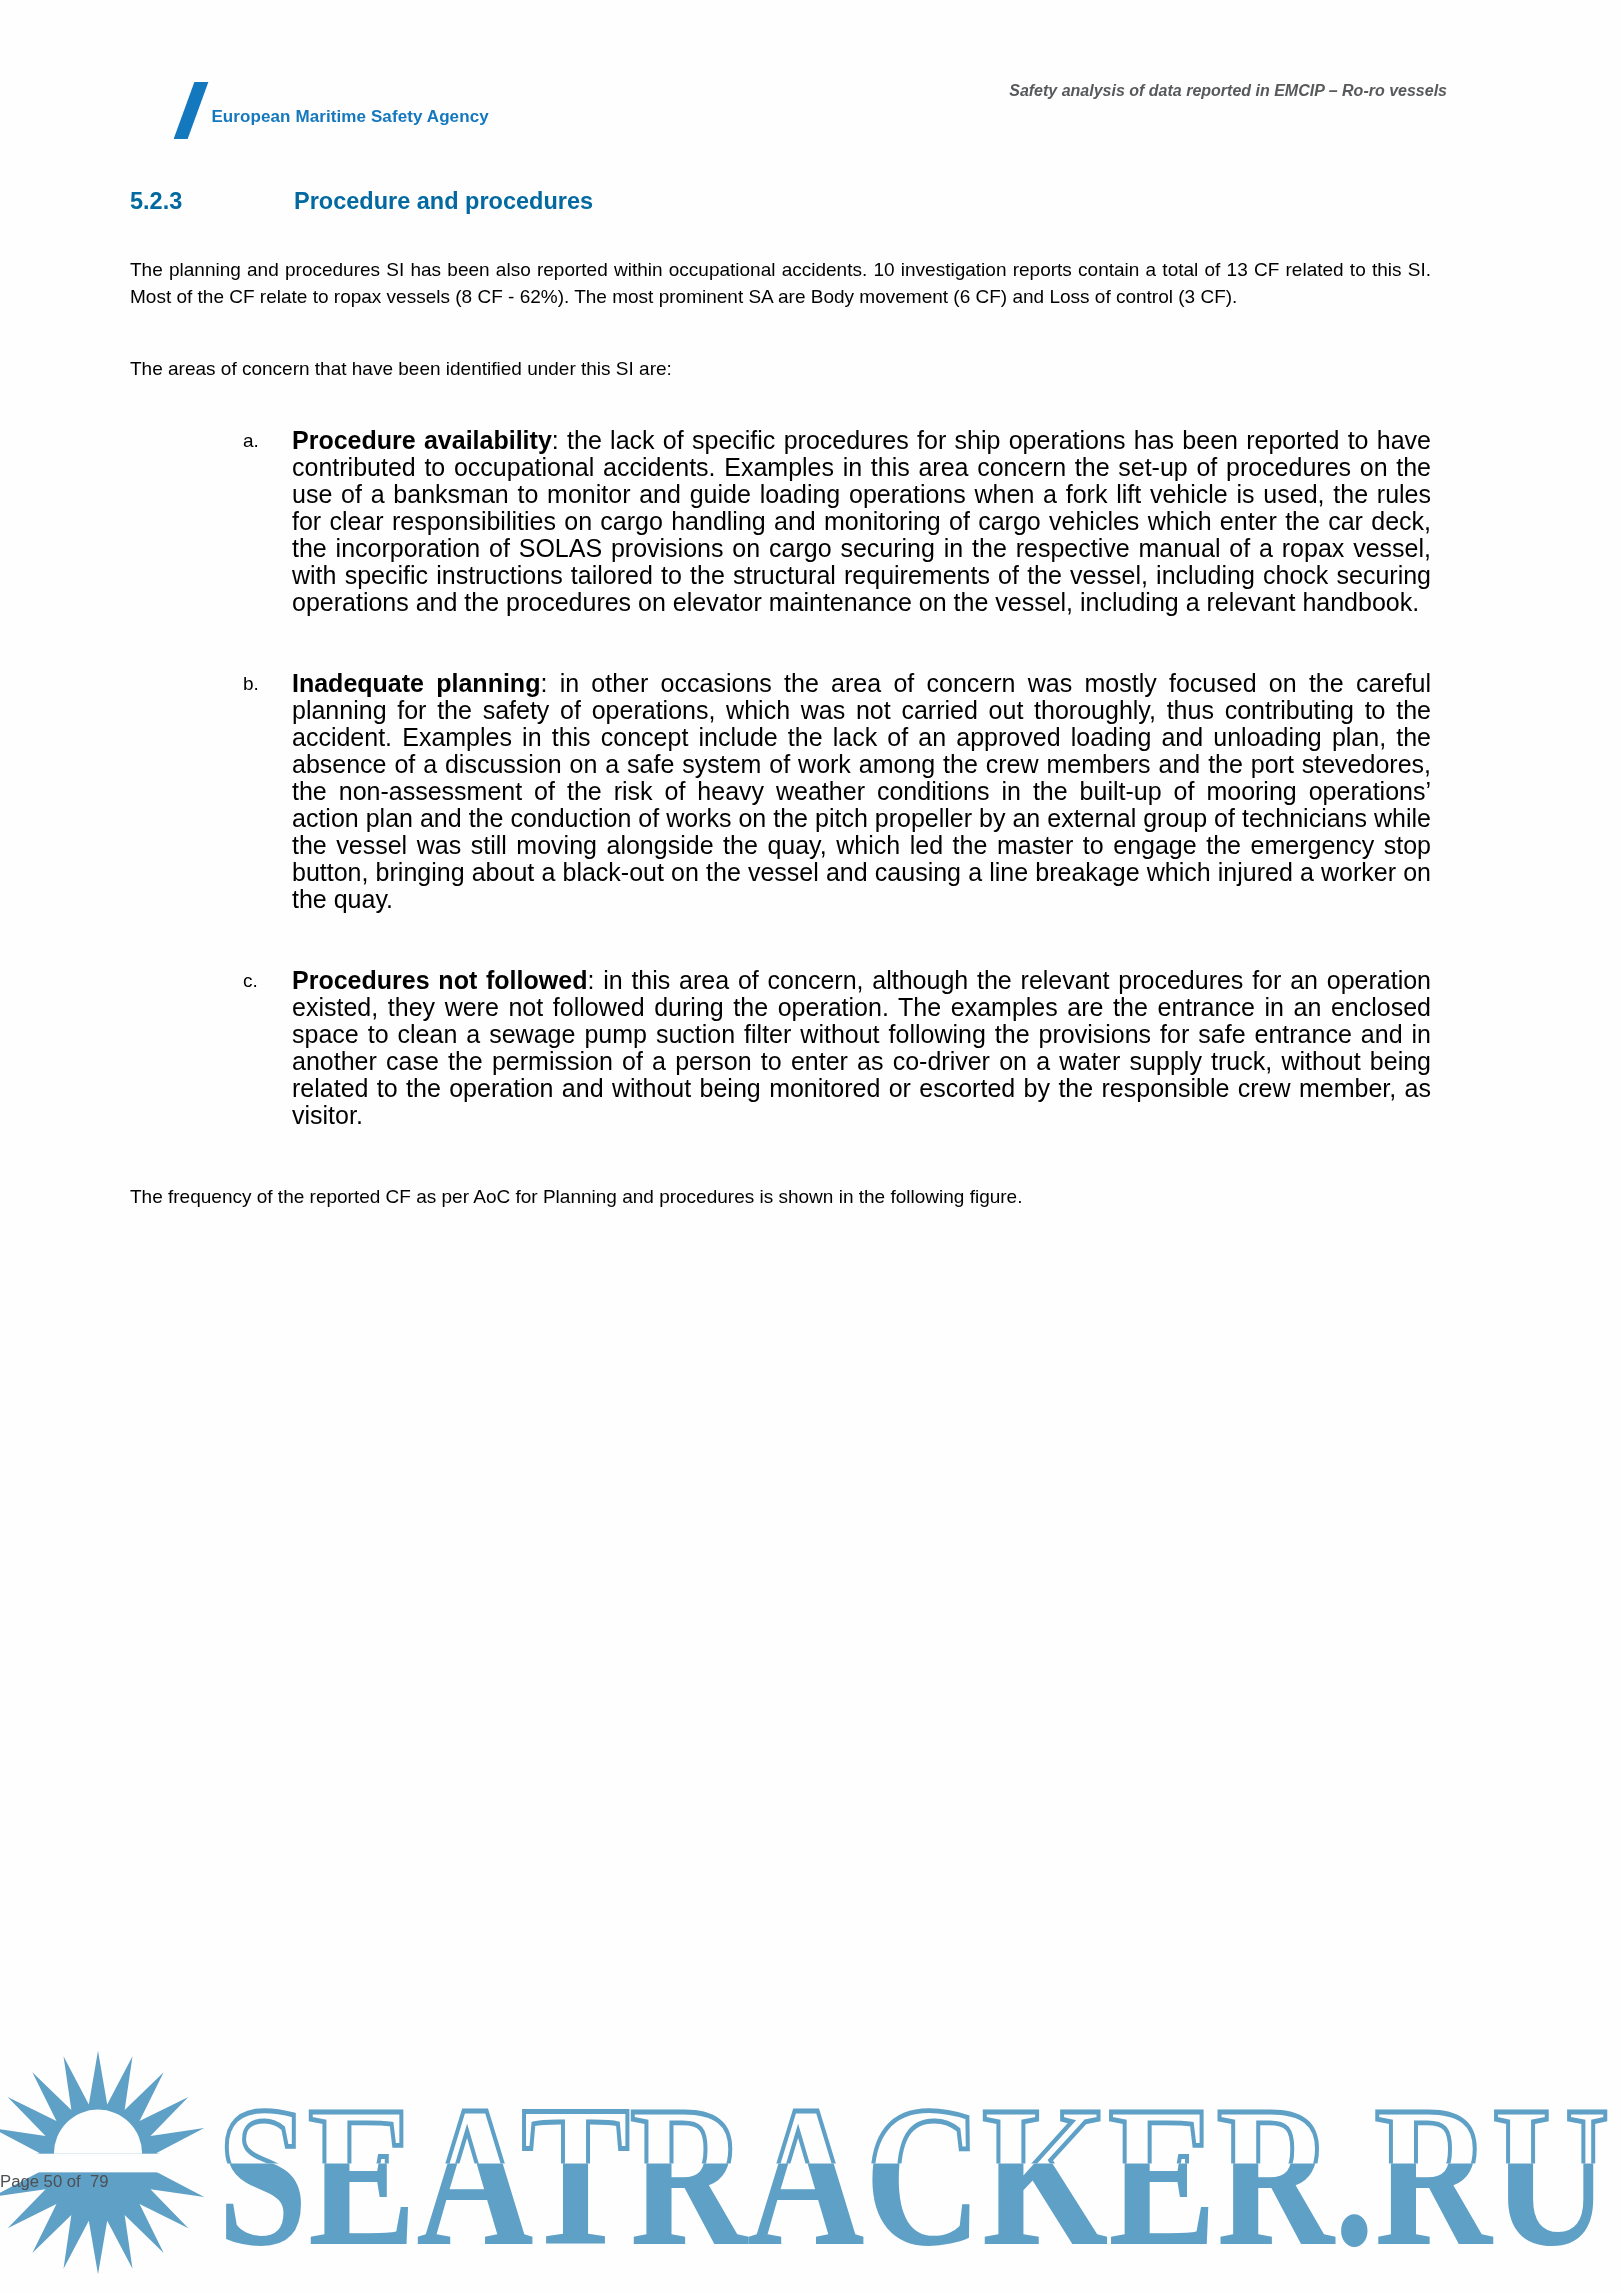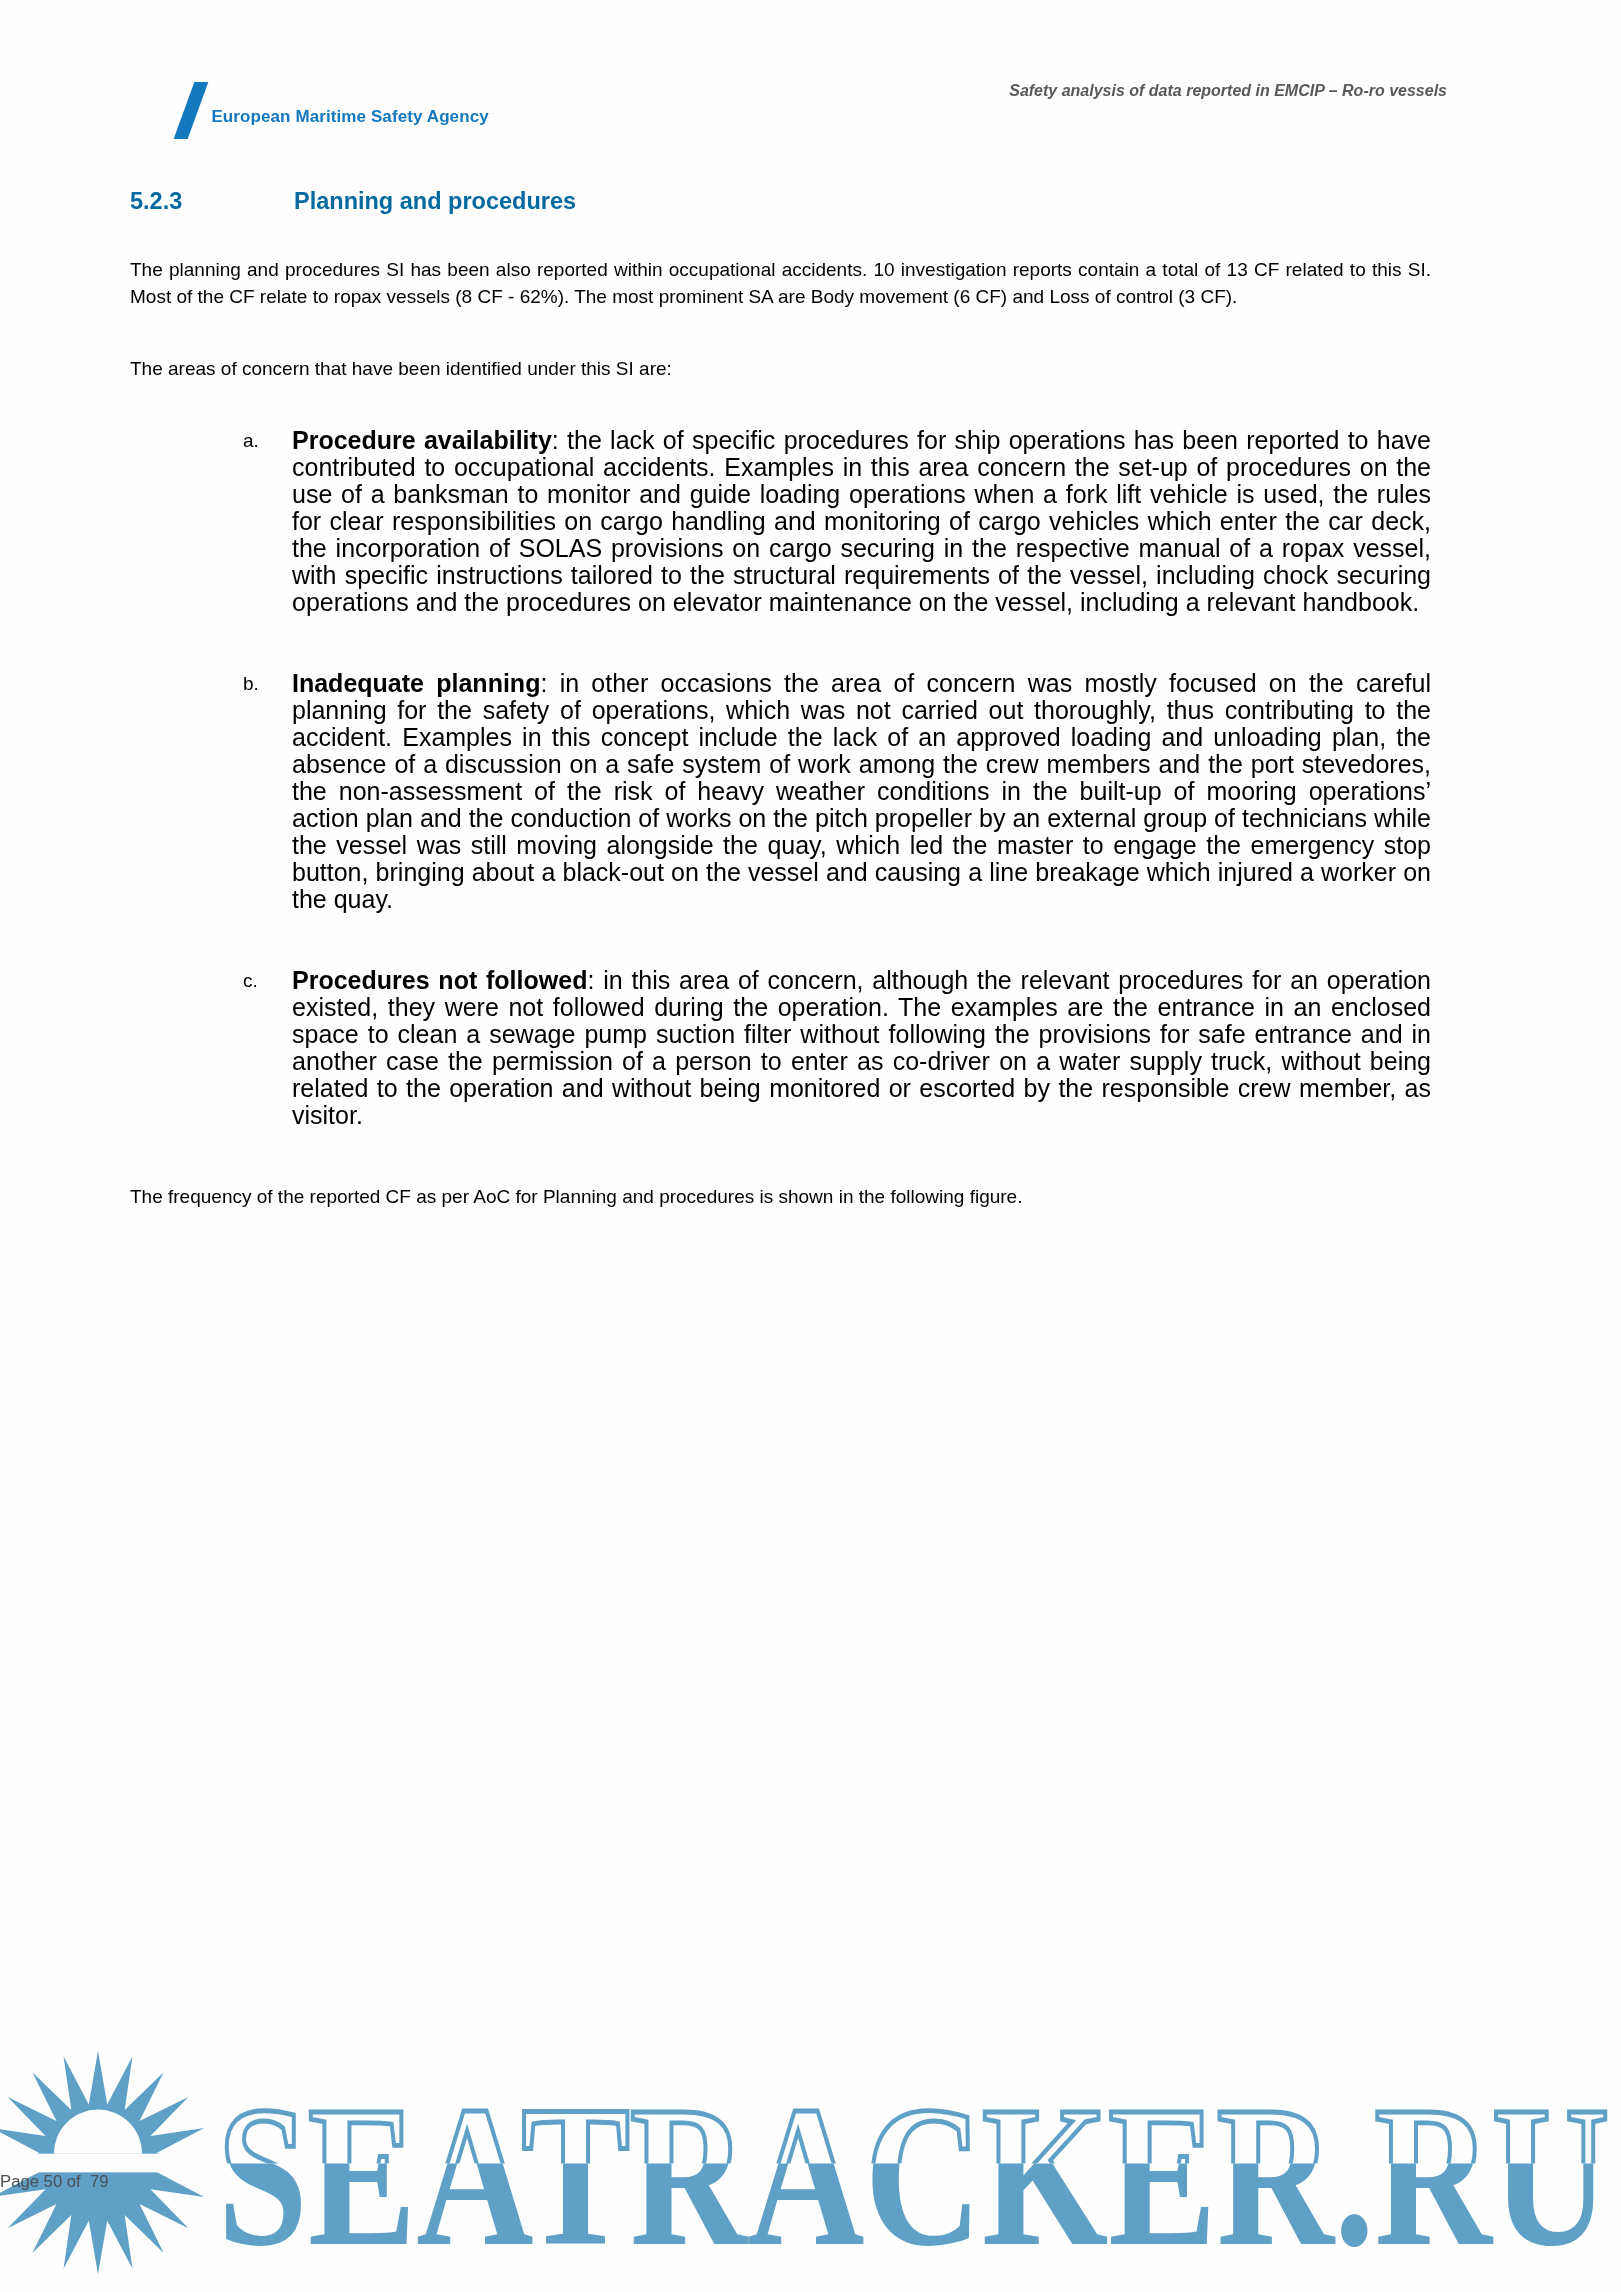--- a/index.html
+++ b/index.html
@@ -83,21 +83,21 @@
       <div class="slash"></div>
       <div class="agency-name">European Maritime Safety Agency</div>
     </div>
     <div class="doc-title">Safety analysis of data reported in EMCIP – Ro-ro vessels</div>
   </div>
 
   <div class="content">
 
     <div class="section-heading">
       <span class="section-number">5.2.3</span>
-      <span>Planning and procedures</span>
+      <span>Procedure and procedures</span>
     </div>
 
     <p class="para">The planning and procedures SI has been also reported within occupational accidents. 10 investigation reports contain a total of 13 CF related to this SI. Most of the CF relate to ropax vessels (8 CF - 62%). The most prominent SA are Body movement (6 CF) and Loss of control (3 CF).</p>
 
     <p class="para">The areas of concern that have been identified under this SI are:</p>
 
     <div class="aoc-list">
 
       <div class="list-item">
         <span class="li-letter">a.</span>

